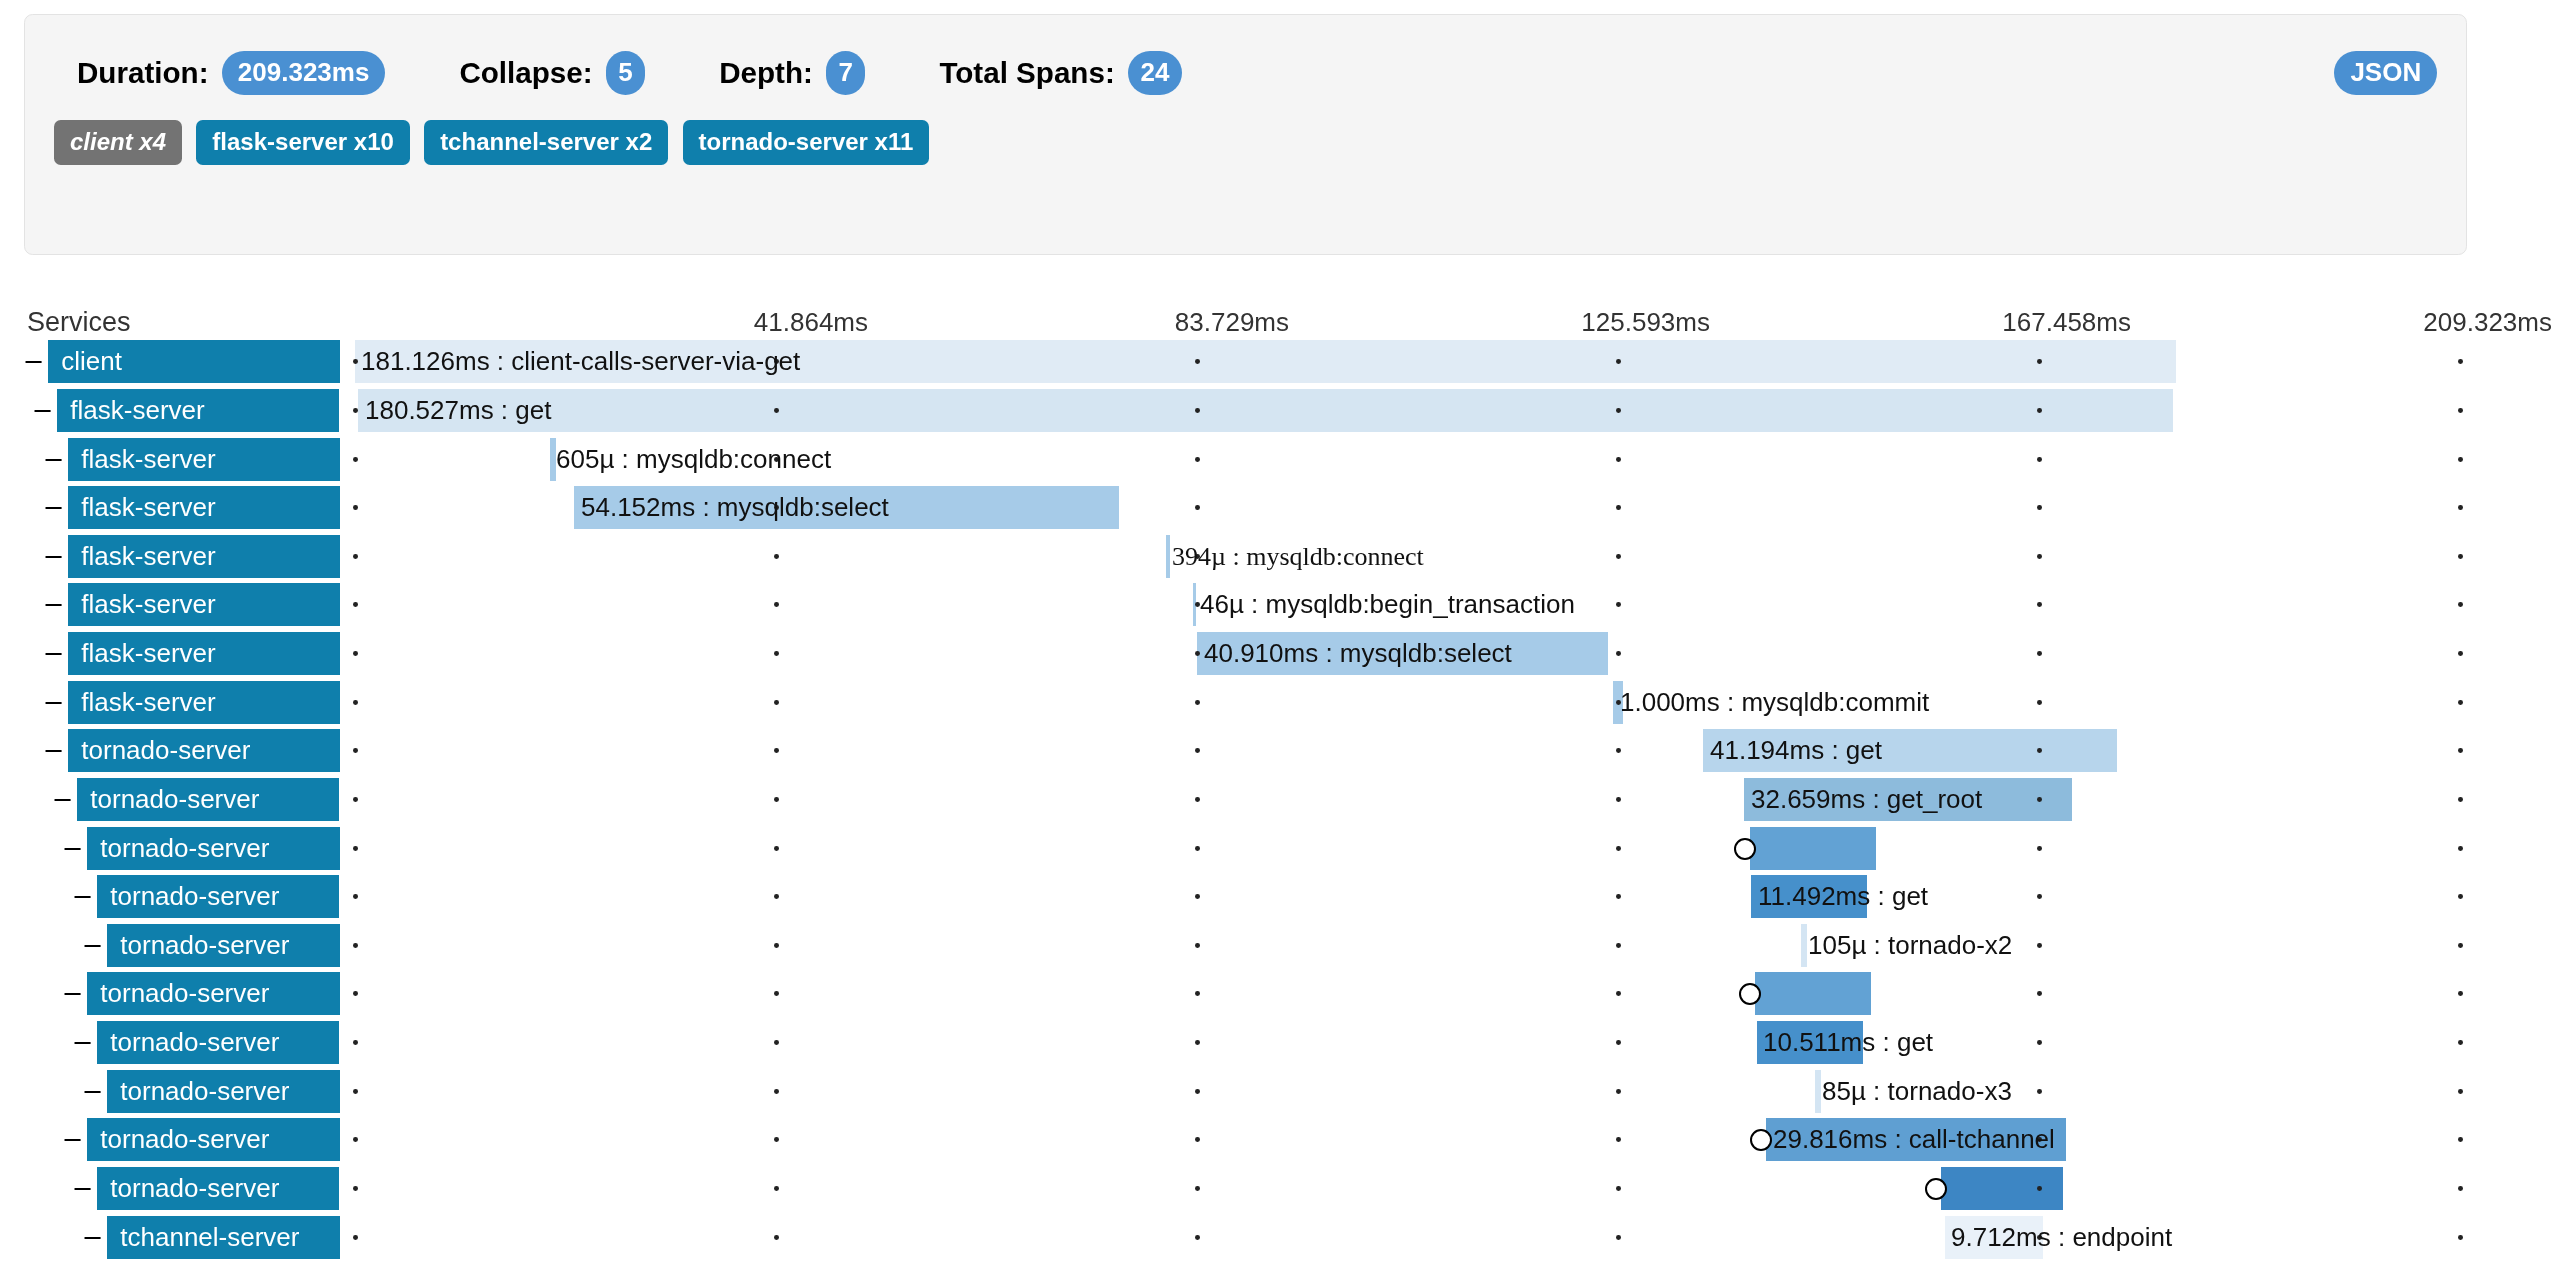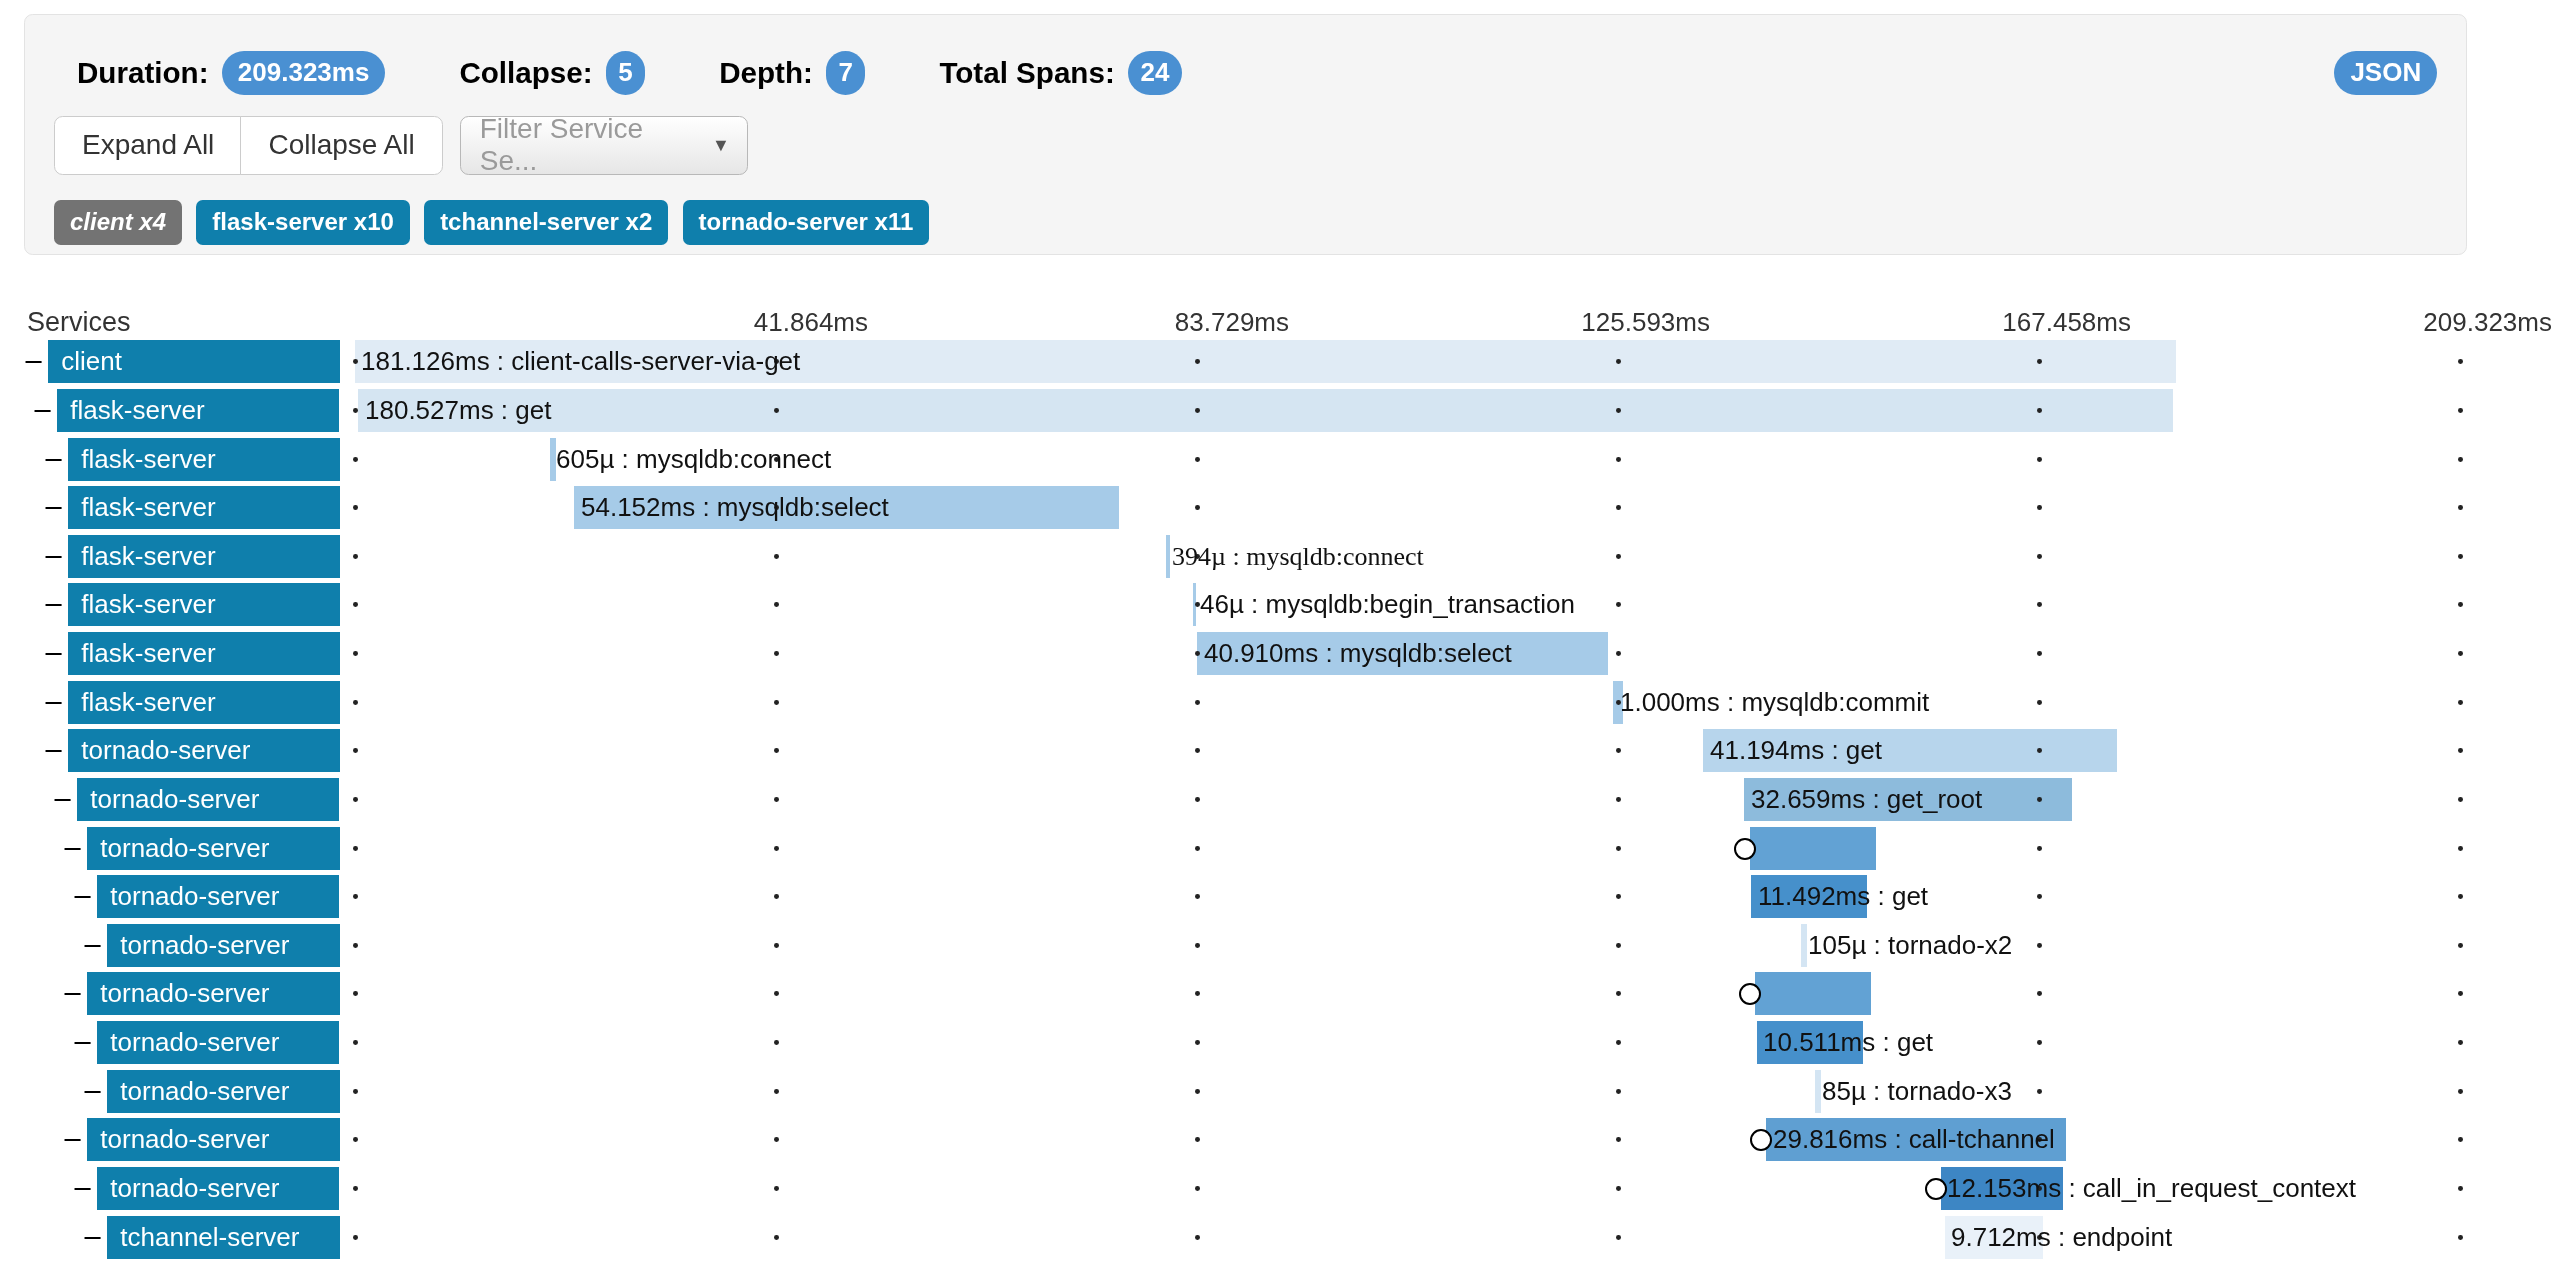--- a/index.html
+++ b/index.html
@@ -131,30 +131,20 @@
         <span class="stat-label">Depth:</span>
         <span class="pill num">7</span>
       </div>
       <div class="stat-group">
         <span class="stat-label">Total Spans:</span>
         <span class="pill num">24</span>
       </div>
       <span class="pill json-pill">JSON</span>
     </div>
 
-    <div class="controls-line">
-      <div class="btn-group">
-        <button class="btn first">Expand All</button>
-        <button class="btn last">Collapse All</button>
-      </div>
-      <div class="filter-select">
-        <span>Filter Service Se...</span>
-        <span class="filter-caret">▼</span>
-      </div>
-    </div>
 
     <div class="tags-line" id="tags-line">
         <span class="tag" style="background: #737373; font-style: italic;">client x4</span>
         <span class="tag" style="background: rgb(15, 127, 172);">flask-server x10</span>
         <span class="tag" style="background: rgb(15, 127, 172);">tchannel-server x2</span>
         <span class="tag" style="background: rgb(15, 127, 172);">tornado-server x11</span>
       </div>
   </div>
 
   <div class="tl-header">
@@ -377,21 +367,20 @@
         <span class="collapse-toggle" style="left: 72px;">–</span>
         <span class="svc-label" style="left: 97px; width: 242px;">tornado-server</span>
         <span class="bar" style="left: 1941px; width: 122px; background: rgb(61, 134, 196);"></span>
         <span class="tick-dot" style="left: 353px;"></span>
         <span class="tick-dot" style="left: 774px;"></span>
         <span class="tick-dot" style="left: 1195px;"></span>
         <span class="tick-dot" style="left: 1616px;"></span>
         <span class="tick-dot" style="left: 2037px;"></span>
         <span class="tick-dot" style="left: 2458px;"></span>
         <span class="marker" style="left: 1925px;"></span>
-        <span class="span-label" style="left: 1947px;">12.153ms : call_in_request_context</span>
       </div>
       <div class="row" style="top: 1216px;">
         <span class="collapse-toggle" style="left: 82px;">–</span>
         <span class="svc-label" style="left: 107px; width: 233px;">tchannel-server</span>
         <span class="bar" style="left: 1945px; width: 98px; background: rgb(233, 241, 249);"></span>
         <span class="tick-dot" style="left: 353px;"></span>
         <span class="tick-dot" style="left: 774px;"></span>
         <span class="tick-dot" style="left: 1195px;"></span>
         <span class="tick-dot" style="left: 1616px;"></span>
         <span class="tick-dot" style="left: 2037px;"></span>

